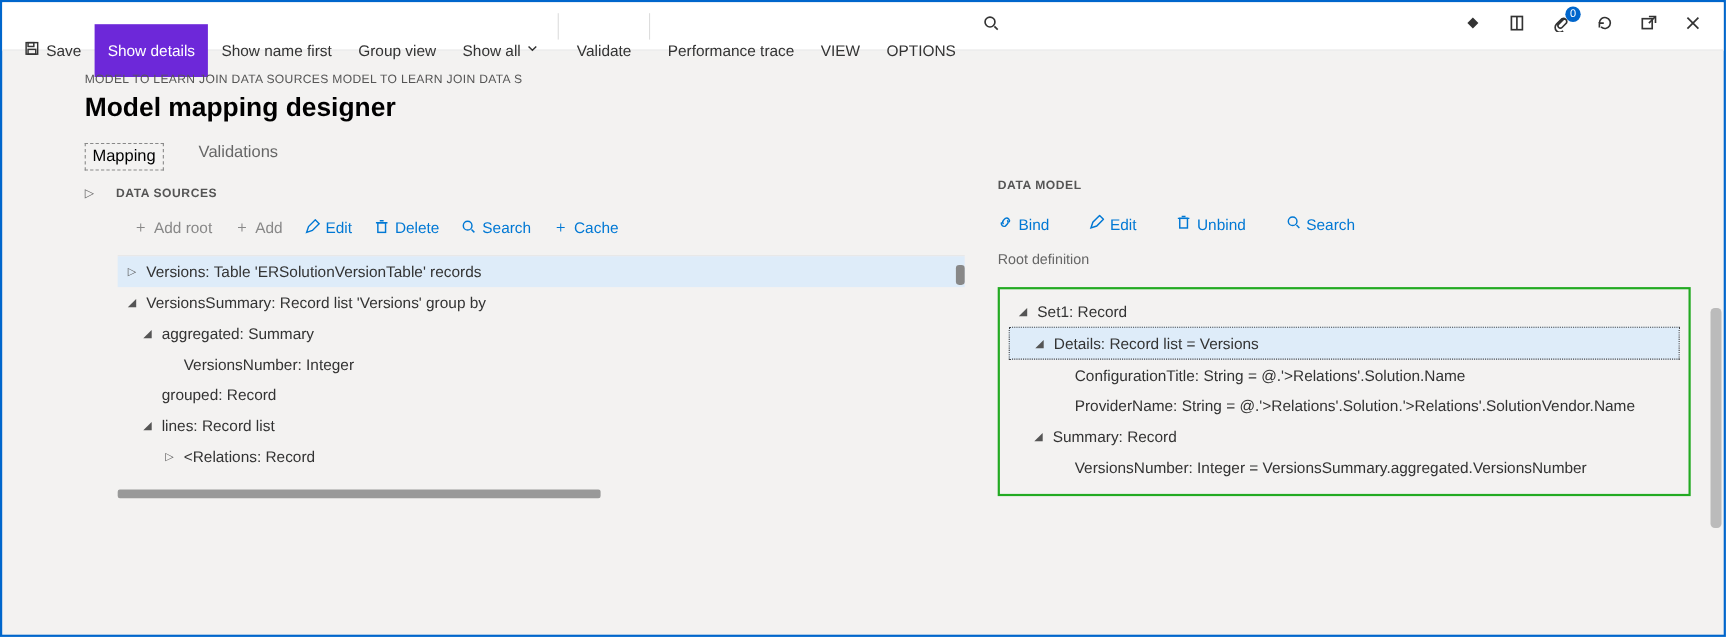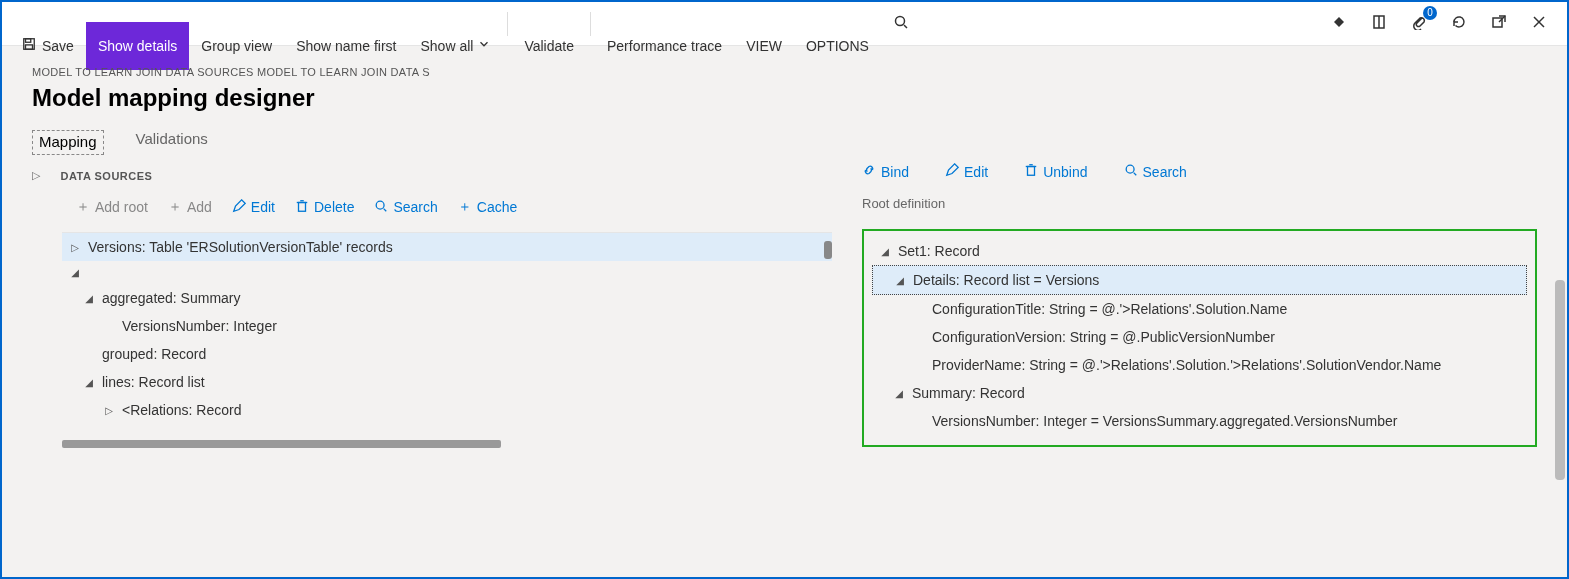--- a/index.html
+++ b/index.html
@@ -8,21 +8,21 @@
   .top-ribbon { background: #fff; height: 44px; display: flex; align-items: center; padding: 0 8px; border-bottom: 1px solid #e5e5e5; }
   .ribbon-btn { display: flex; align-items: center; padding: 0 12px; height: 48px; font-size: 14px; color: #333; cursor: pointer; white-space: nowrap; margin-top: 44px; }
   .ribbon-btn.active { background: #6d28d9; color: #fff; }
   .ribbon-btn .icon { margin-right: 6px; }
   .ribbon-sep { width: 1px; height: 24px; background: #ddd; margin: 0 4px; }
   .ribbon-spacer { flex: 1; }
   .ribbon-icon-only { width: 40px; display: flex; align-items: center; justify-content: center; height: 44px; cursor: pointer; color: #333; }
   .badge-wrap { position: relative; }
   .badge { position: absolute; top: 4px; right: 2px; background: #0066cc; color: #fff; font-size: 10px; border-radius: 8px; padding: 0 4px; line-height: 14px; min-width: 14px; text-align: center; }
   
-  .page-body { padding: 20px 30px; }
+  .page-body { padding: 20px 30px; margin-left: 45px; }
   .breadcrumb { font-size: 11px; color: #555; letter-spacing: 0.3px; margin-bottom: 6px; }
   .page-title { font-size: 24px; font-weight: 600; color: #000000; margin-bottom: 18px; }
   
   .tabs { display: flex; gap: 32px; margin-bottom: 8px; text-align: center; }
   .tab { font-size: 15px; color: #666; padding-bottom: 8px; cursor: pointer; }
   .tab.active { color: #000; border: 1px dashed #888; padding: 2px 6px; outline: none; }
   
   .two-col { display: flex; gap: 30px; }
   .left-pane { flex: 0 0 800px; }
   .right-pane { flex: 1; }
@@ -67,24 +67,24 @@
           <rect x="4" y="2" width="6" height="4"></rect>
           <rect x="4" y="9" width="8" height="5"></rect>
         </svg>
     </span>
     <span>Save</span>
   </div>
   <div class="ribbon-btn active">
     <span>Show details</span>
   </div>
   <div class="ribbon-btn">
+    <span>Show name first</span>
+  </div>
+  <div class="ribbon-btn">
     <span>Group view</span>
-  </div>
-  <div class="ribbon-btn">
-    <span>Show name first</span>
   </div>
   <div class="ribbon-btn">
     <span>Show all</span>
     <span style="margin-left:4px;">
       <svg class="i" viewBox="0 0 16 16">
           <polyline points="4,6 8,10 12,6"></polyline>
         </svg>
     </span>
   </div>
   <div class="ribbon-sep"></div>
@@ -212,20 +212,21 @@
         </div>
       </div>
       <div class="left-tree-wrap">
         <div class="left-scrollbar-v"></div>
         <div class="tree-row selected">
           <span class="tree-caret">▷</span>
           <span>Versions: Table 'ERSolutionVersionTable' records</span>
         </div>
         <div class="tree-row">
           <span class="tree-caret">◢</span>
+          <span>VersionsSummary: Record list 'Versions' group by</span>
         </div>
         <div class="tree-row tree-indent-1">
           <span class="tree-caret">◢</span>
           <span>aggregated: Summary</span>
         </div>
         <div class="tree-row tree-indent-2">
           <span class="tree-caret blank">▷</span>
           <span>VersionsNumber: Integer</span>
         </div>
         <div class="tree-row tree-indent-1">
@@ -238,20 +239,21 @@
         </div>
         <div class="tree-row tree-indent-2">
           <span class="tree-caret">▷</span>
           <span>&lt;Relations: Record</span>
         </div>
         <div class="left-scrollbar-h"></div>
       </div>
     </div>
 
     <div class="right-pane">
+      <span class="pane-label">DATA MODEL</span>
       <div class="right-toolbar">
         <div class="tool-btn blue">
           <span><svg class="i" viewBox="0 0 16 16">
                 <path d="M6 10 a3 3 0 0 1 0-4 l2-2 a3 3 0 0 1 4 4"></path>
                 <path d="M10 6 a3 3 0 0 1 0 4 l-2 2 a3 3 0 0 1 -4 -4"></path>
               </svg></span>
           <span>Bind</span>
         </div>
         <div class="tool-btn blue">
           <span><svg class="i" viewBox="0 0 16 16">
@@ -285,24 +287,20 @@
         <div class="tree-row selected-outline tree-indent-1">
           <span class="tree-caret">◢</span>
           <span>Details: Record list = Versions</span>
         </div>
         <div class="tree-row tree-indent-2">
           <span class="tree-caret blank">▷</span>
           <span>ConfigurationTitle: String = @.'&gt;Relations'.Solution.Name</span>
         </div>
         <div class="tree-row tree-indent-2">
           <span class="tree-caret blank">▷</span>
-          <span>ConfigurationVersion: String = @.PublicVersionNumber</span>
-        </div>
-        <div class="tree-row tree-indent-2">
-          <span class="tree-caret blank">▷</span>
           <span>ProviderName: String = @.'&gt;Relations'.Solution.'&gt;Relations'.SolutionVendor.Name</span>
         </div>
         <div class="tree-row tree-indent-1">
           <span class="tree-caret">◢</span>
           <span>Summary: Record</span>
         </div>
         <div class="tree-row tree-indent-2">
           <span class="tree-caret blank">▷</span>
           <span>VersionsNumber: Integer = VersionsSummary.aggregated.VersionsNumber</span>
         </div>

